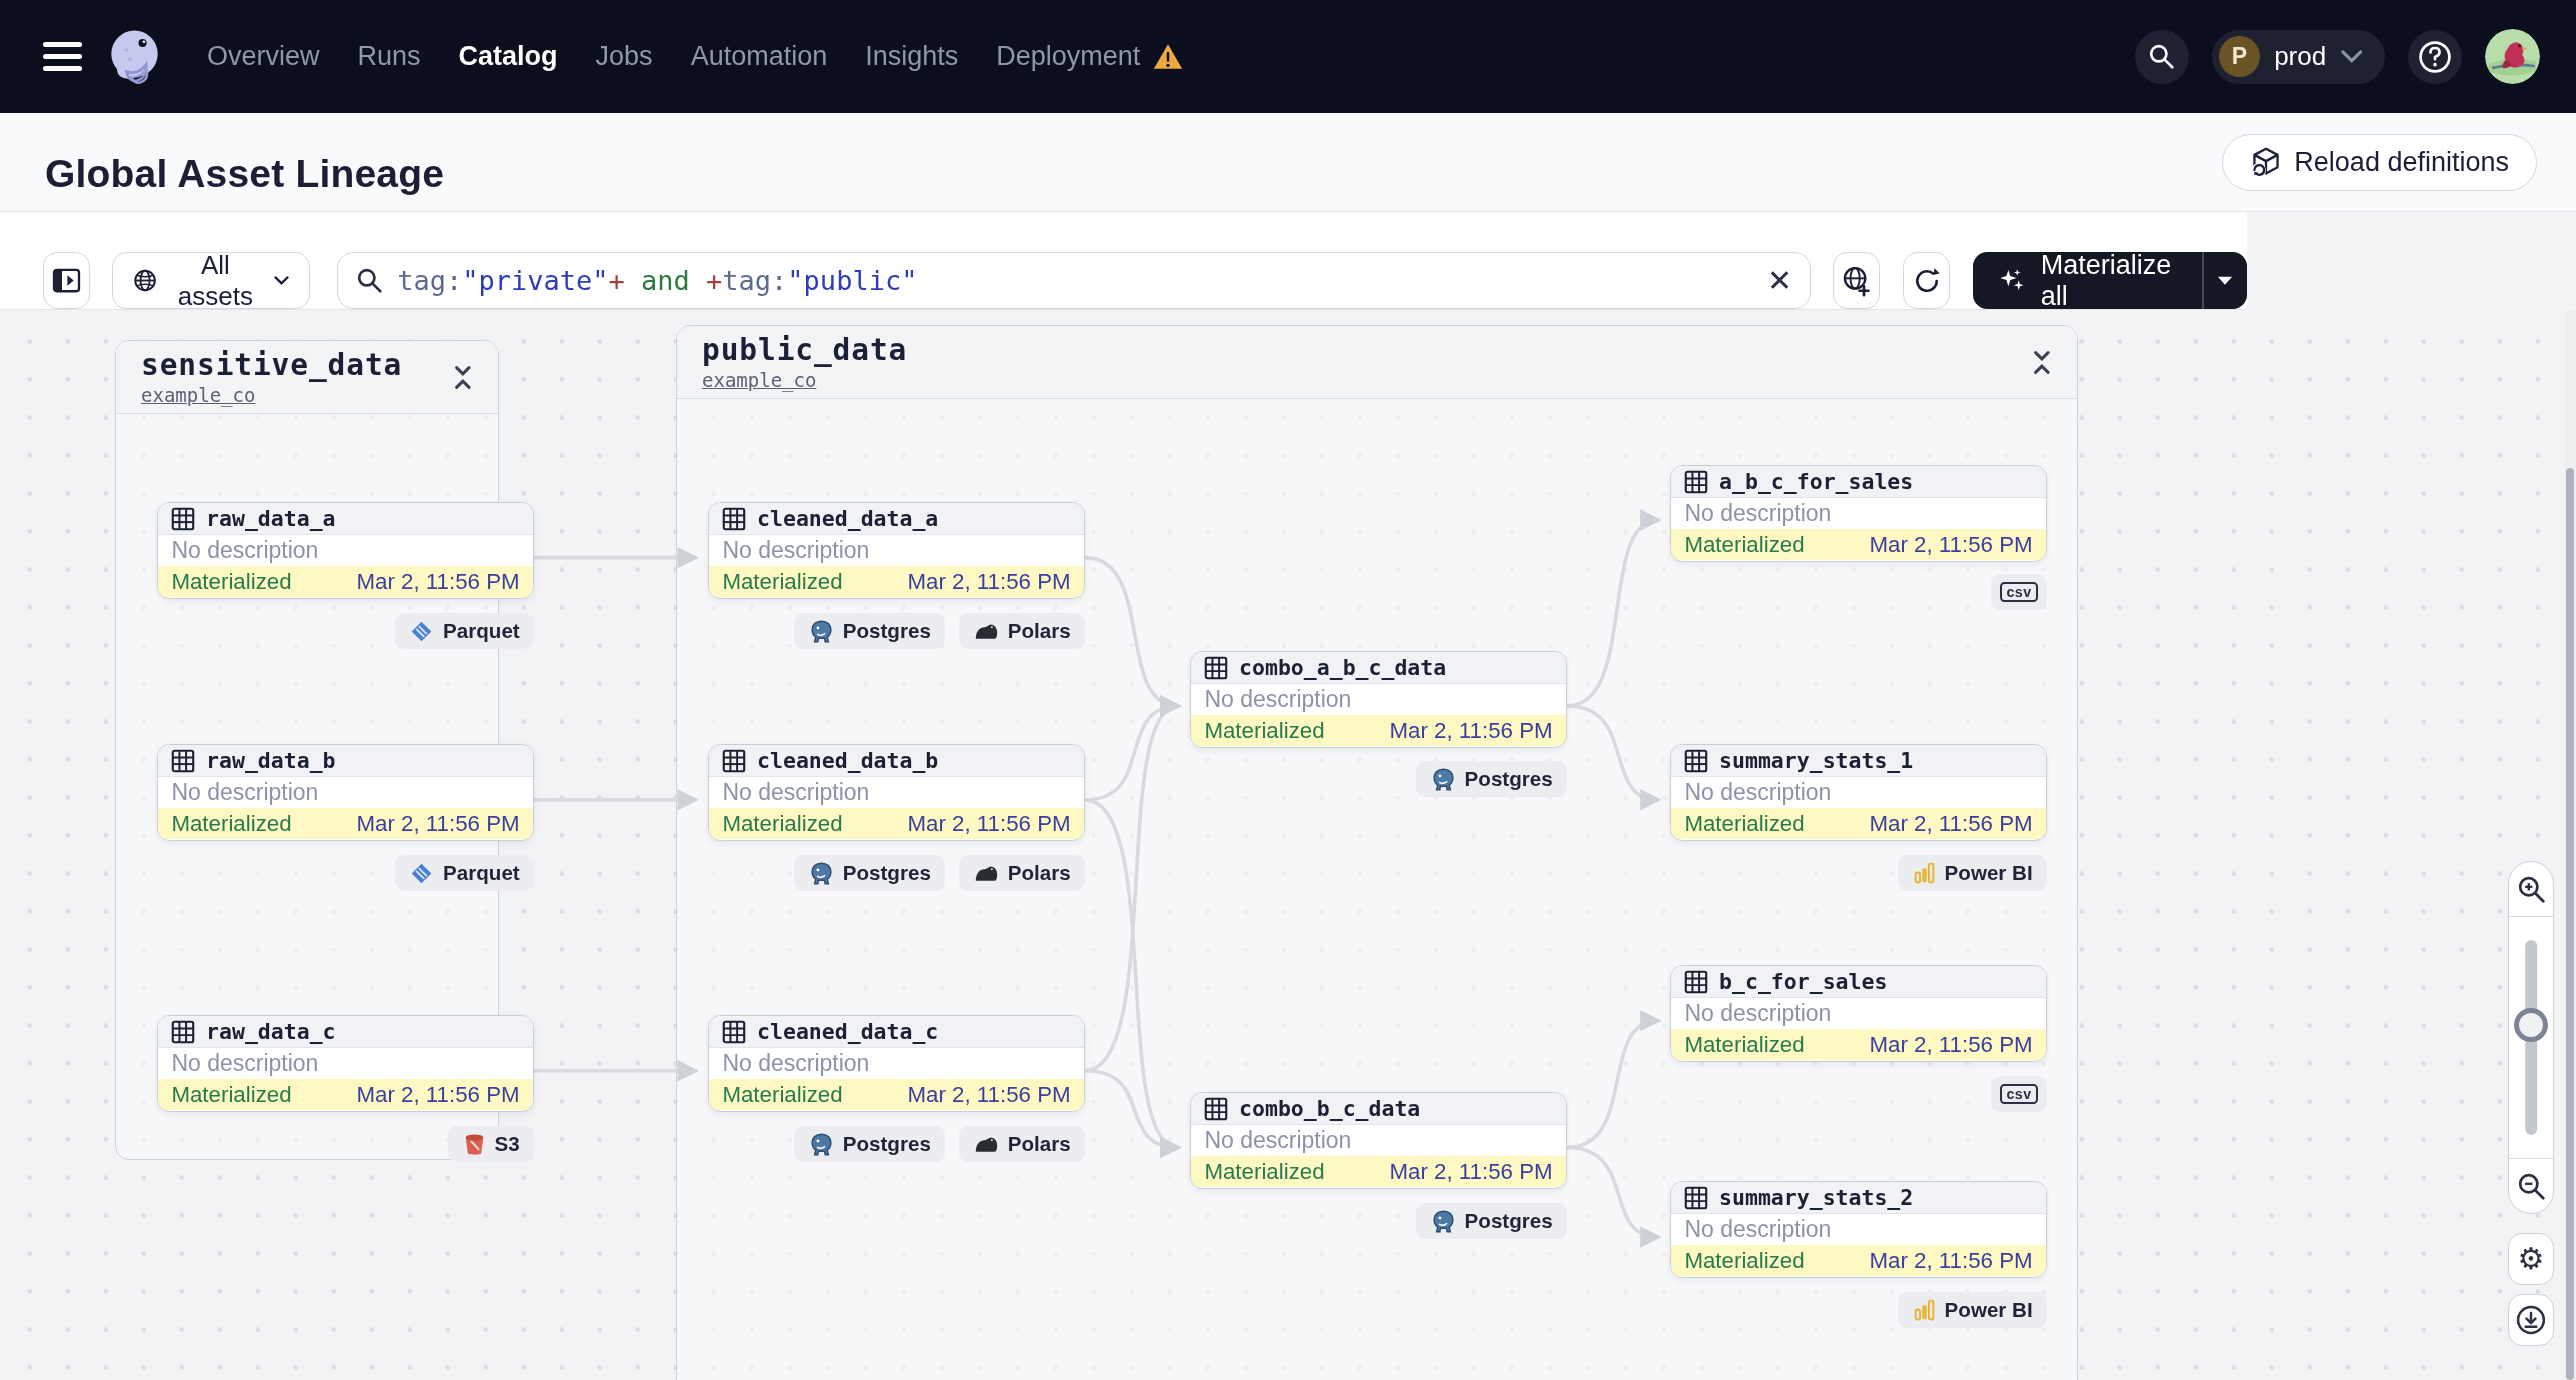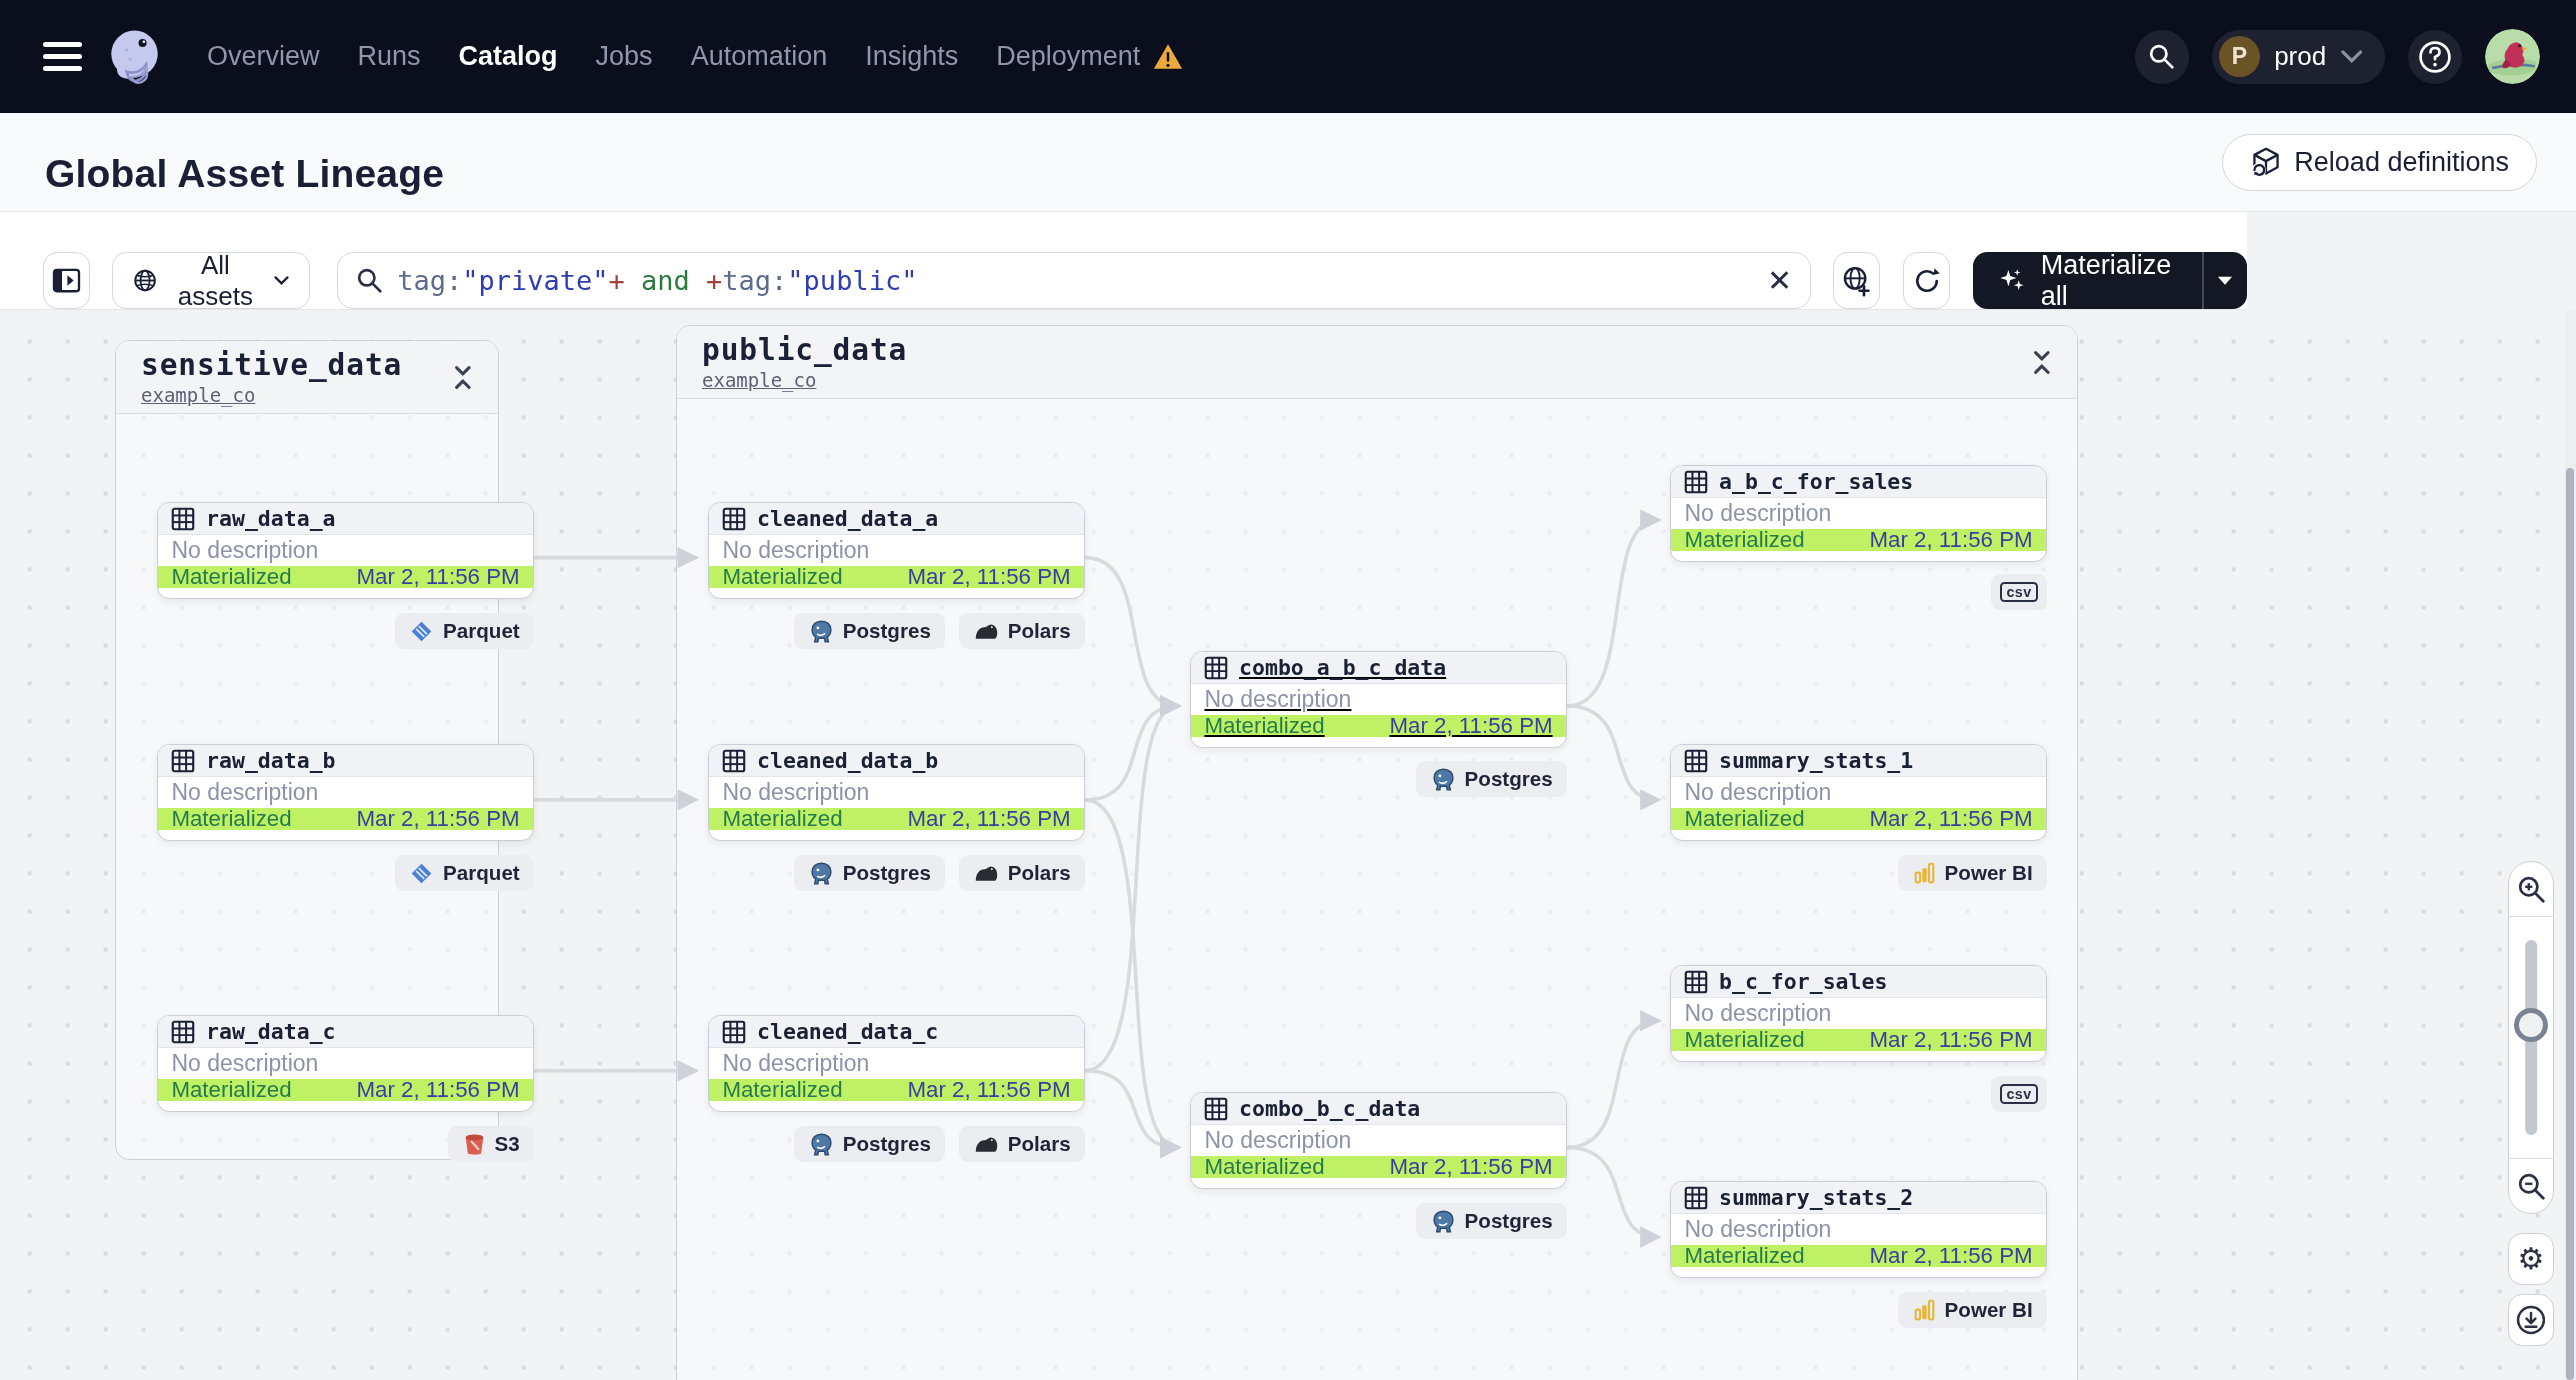--- a/index.html
+++ b/index.html
@@ -71,21 +71,21 @@
   .collapse { margin-left:auto; cursor:pointer; display:flex; flex-direction:column; align-items:center; }
 
   svg.edges { position:absolute; left:0; top:0; width:2576px; height:1070px; pointer-events:none; }
 
   .node { position:absolute; width:377px; height:97px; background:#fff; border:1.8px solid #c9cdd6;
     border-radius:12.5px; overflow:hidden; box-shadow:0 2.7px 7.2px rgba(20,24,40,.07); cursor:pointer; }
   .node-h { height:32px; background:#f1f2f5; border-bottom:1.8px solid #e2e4ea; display:flex;
     align-items:center; gap:11.6px; padding:0 12.5px; }
   .n-name { font-family:"DejaVu Sans Mono", monospace; font-weight:bold; font-size:21.5px; color:#1b2134; }
   .n-desc { height:31px; display:flex; align-items:center; padding:0 13.4px; font-size:23px; color:#8d93a7; background:#fff; }
-  .n-foot { height:22px; background:#bef264; display:flex; align-items:center;
+  .n-foot { height:31px; background:#fef9c3; display:flex; align-items:center;
     justify-content:space-between; padding:0 13.4px; }
   .st { color:#267a4e; font-size:22.3px; }
   .ts { color:#3a3f9f; font-size:22.3px; }
 
   .tags { position:absolute; width:377px; display:flex; justify-content:flex-end; gap:14.3px; }
   .tag { height:36px; background:#ebedf1; border-radius:9px; display:flex; align-items:center;
     gap:9px; padding:0 14.3px; font-size:20.6px; font-weight:bold; color:#1f2537; cursor:pointer; }
   .csv-chip { border:2.2px solid #2a2f45; border-radius:4.5px; padding:0px 4.5px; font-size:14.3px;
     font-weight:bold; color:#2a2f45; letter-spacing:0.4px; }
 
@@ -489,21 +489,21 @@
     </div>
     <div class="tag">
       <svg width="25" height="21.5" viewBox="0 0 28 24">
           <path d="M2 21 c0-8 4-13 10-13 3 0 4-3 7-3 3 0 7 3 7 9 0 4-1 7-3 7z" fill="#2a2c33"></path>
           <circle cx="20" cy="8" r="1" fill="#fff"></circle>
         </svg>
       <span>Polars</span>
     </div>
   </div>
 
-  <div class="node" style="left:1190px; top:341px;text-decoration:underline;">
+  <div class="node" style="left:1190px; top:341px;">
     <div class="node-h">
       <svg width="24" height="24" viewBox="0 0 27 27">
           <rect x="2" y="2" width="23" height="23" rx="2" fill="none" stroke="#1b2134" stroke-width="2.4"></rect>
           <line x1="2" y1="9.5" x2="25" y2="9.5" stroke="#1b2134" stroke-width="2.2"></line>
           <line x1="2" y1="17" x2="25" y2="17" stroke="#1b2134" stroke-width="2.2"></line>
           <line x1="9.5" y1="2" x2="9.5" y2="25" stroke="#1b2134" stroke-width="2.2"></line>
           <line x1="17" y1="2" x2="17" y2="25" stroke="#1b2134" stroke-width="2.2"></line>
         </svg>
       <span class="n-name">combo_a_b_c_data</span>
     </div>

